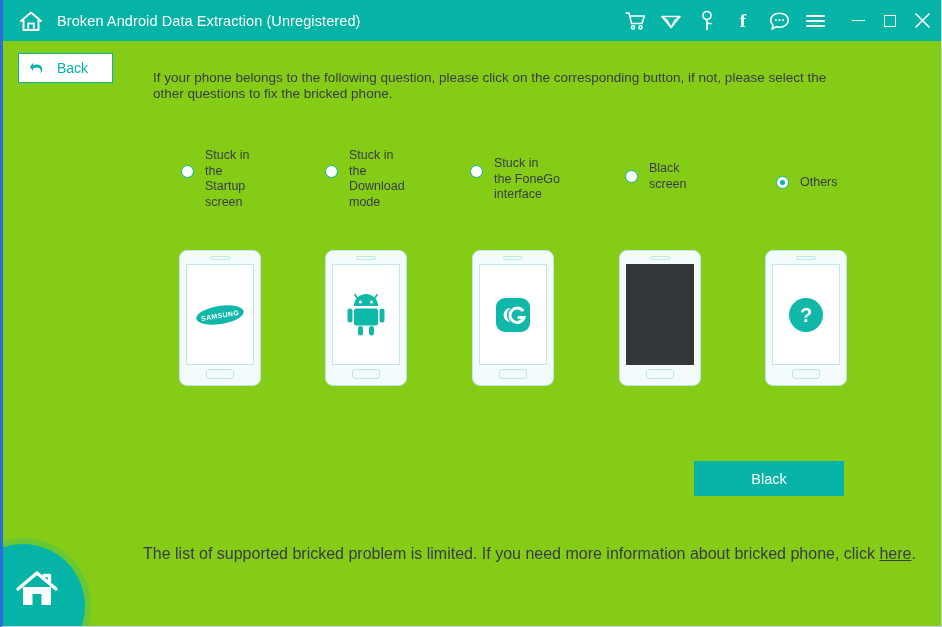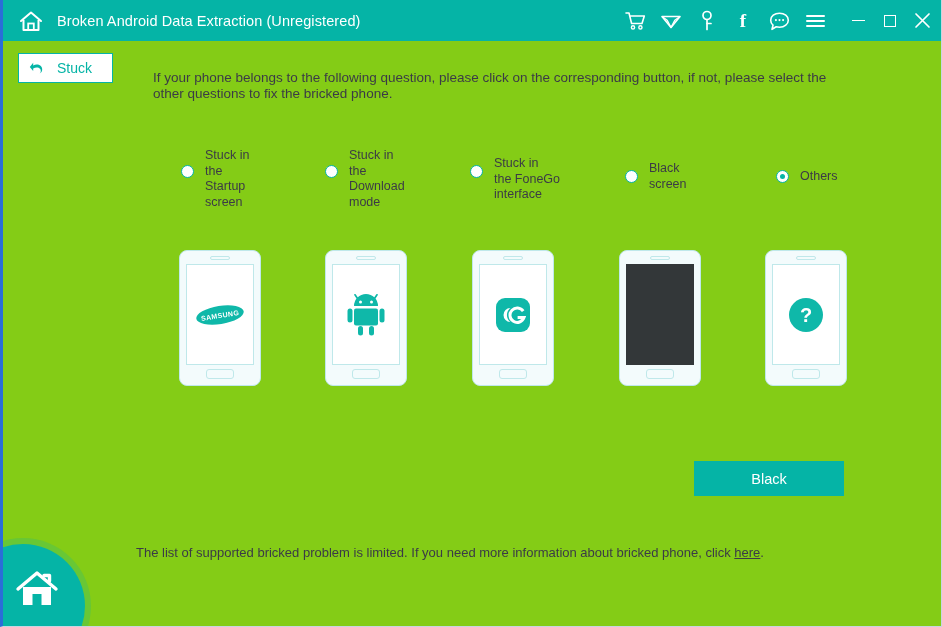--- a/index.html
+++ b/index.html
@@ -165,21 +165,21 @@
     color: #3b3b46;
     line-height: 15.5px;
     white-space: pre-line;
   }
 
   
   .opt0 { left: 28px;  top: 22px; }
   .opt1 { left: 172px; top: 22px; }
   .opt2 { left: 317px; top: 22px; }
   .opt3 { left: 472px; top: 27px; }
-  .opt4 { left: 623px; top: 27px; }
+  .opt4 { left: 623px; top: 33px; }
   .opt0 .option-label,
   .opt1 .option-label { margin-top: -17px; }
   .opt2 .option-label { margin-top: -9px; }
   .opt3 .option-label { margin-top: -9px; }
   .opt4 .option-label { margin-top: -1px; }
 
   
   .phones {
     position: absolute;
     left: 0;
@@ -306,23 +306,23 @@
     align-items: center;
     justify-content: center;
     border: none;
     cursor: pointer;
     font-family: "Liberation Sans", sans-serif;
   }
 
   
   .footnote {
     position: absolute;
-    left: 133px;
+    left: 140px;
     top: 545px;
-    font-size: 13px;
+    font-size: 16px;
     color: #3b3b46;
     white-space: nowrap;
   }
   .footnote a {
     color: #3b3b46;
     text-decoration: underline;
   }
 
   
   .corner-home {
@@ -412,21 +412,21 @@
       </div>
     </div>
   </div>
 
   <div class="back-btn">
     <span class="back-icon">
       <svg width="16" height="15" viewBox="0 0 16 15" aria-hidden="true">
         <path d="M4.2 4.4 C8.5 2.4 13.2 4.4 13.2 8.4 C13.2 10.3 12.2 11.7 10.6 12.4 C12.1 11.2 12.2 9.0 11.0 7.7 C9.6 6.2 6.9 5.9 4.2 7.4 L4.2 10.0 L0.8 5.9 L4.2 1.8 Z" fill="#05b4a6"></path>
       </svg>
     </span>
-    <span class="back-label">Stuck</span>
+    <span class="back-label">Back</span>
   </div>
 
   <div class="instruction">If your phone belongs to the following question, please click on the corresponding button, if not, please select the other questions to fix the bricked phone.</div>
 
   <div class="options">
 
     <div class="option opt0">
       <span class="radio"></span>
       <span class="option-label">Stuck in
 the

